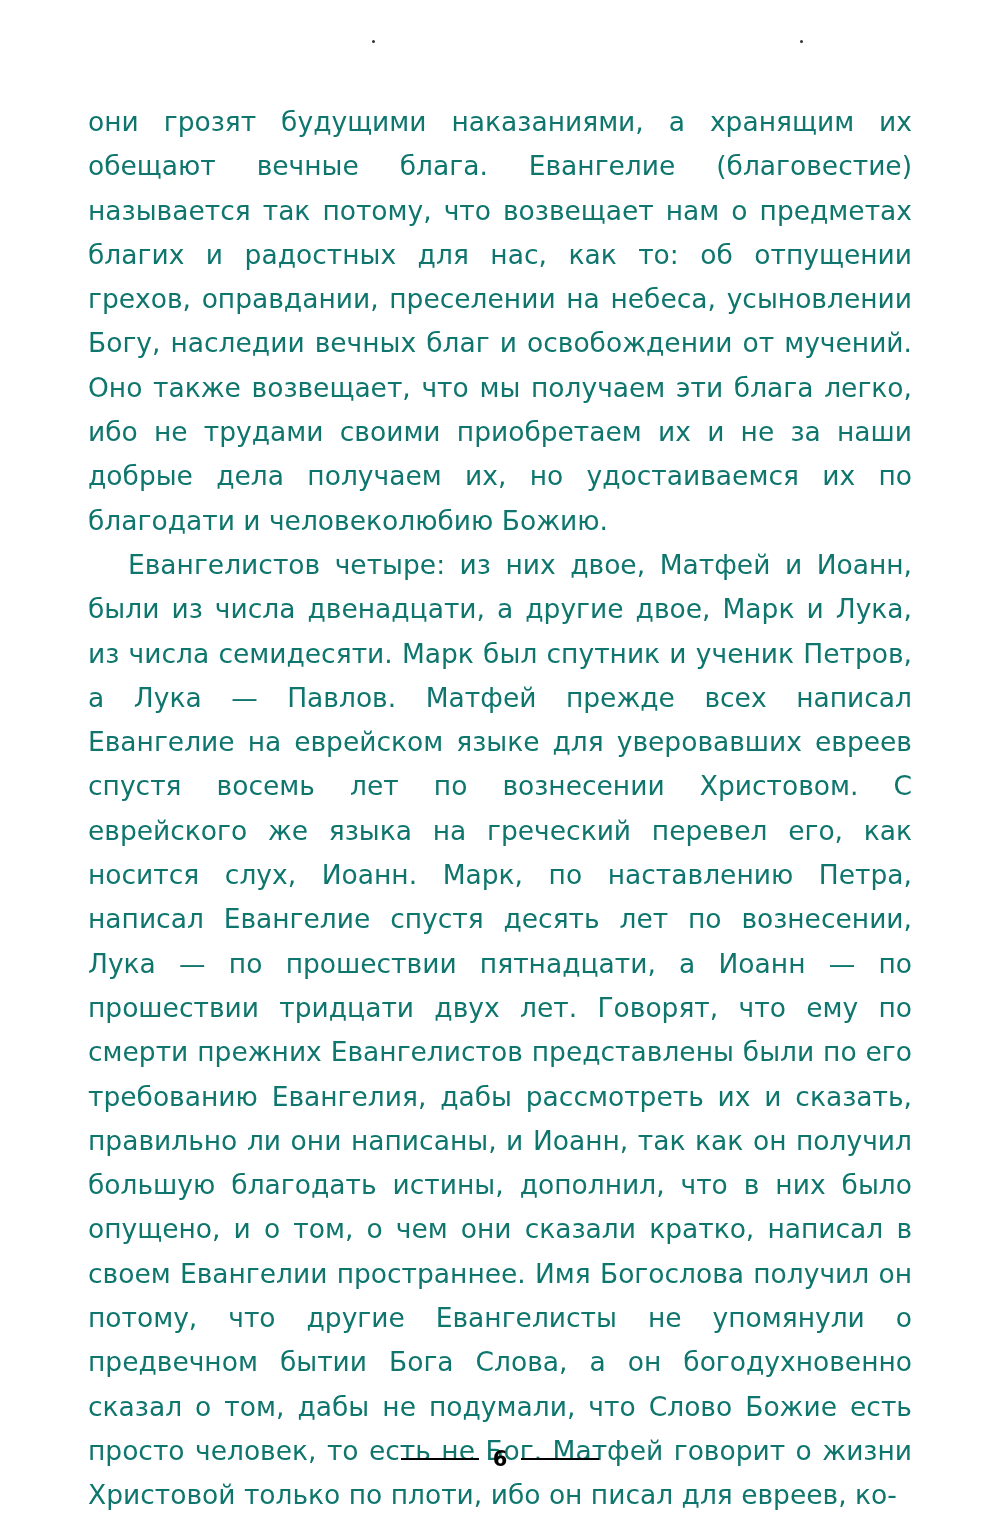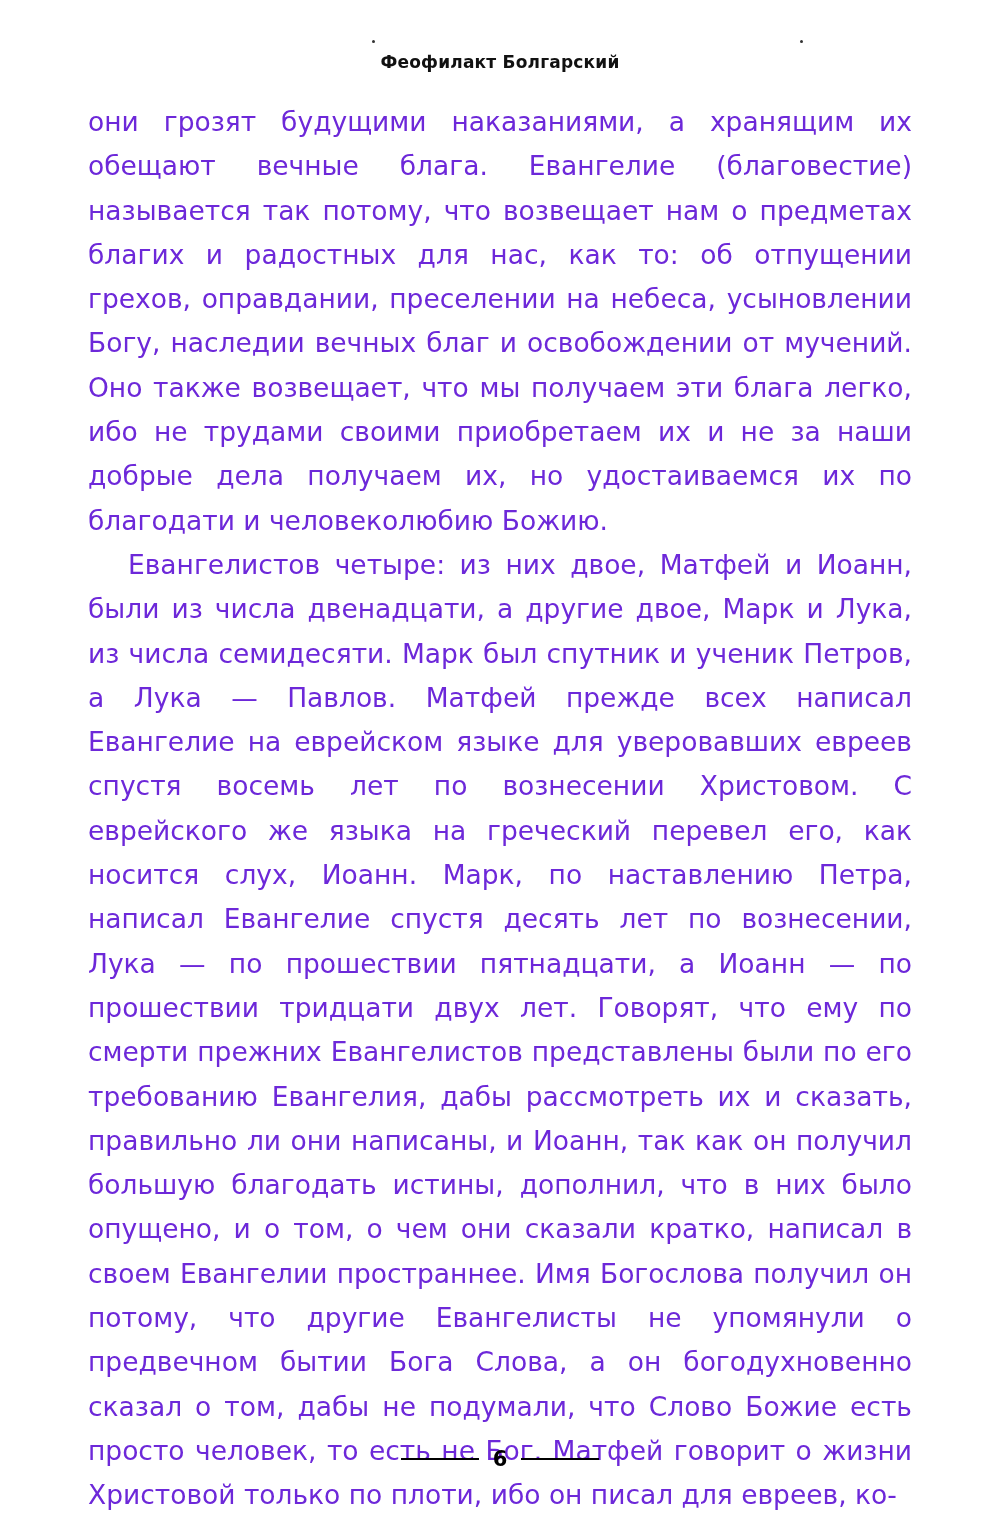--- a/index.html
+++ b/index.html
@@ -46,21 +46,21 @@
     border-radius: 50%;
   }
   .body-text {
     position: absolute;
     top: 100px;
     left: 88px;
     width: 824px;
     font-family: "DejaVu Sans", sans-serif;
     font-size: 26.5px;
     line-height: 44.3px;
-    color: #6d28d9;
+    color: #0f766e;
     text-align: justify;
     text-justify: inter-word;
   }
   .body-text p {
     margin: 0;
   }
   .body-text p.indent {
     text-indent: 40px;
   }
   .footer {
@@ -86,21 +86,20 @@
   }
 </style>
 </head>
 <body>
 
 <div class="page">
 
   <span class="dot-left"></span>
   <span class="dot-right"></span>
 
-  <div class="running-head">Феофилакт Болгарский</div>
 
   <div class="body-text">
     <p>они грозят будущими наказаниями, а хранящим их обещают вечные блага. Евангелие (благовестие) называется так потому, что возвещает нам о предметах благих и радостных для нас, как то: об отпущении грехов, оправдании, преселении на небеса, усыновлении Богу, наследии вечных благ и освобождении от мучений. Оно также возвещает, что мы получаем эти блага легко, ибо не трудами своими приобретаем их и не за наши добрые дела получаем их, но удостаиваемся их по благодати и человеколюбию Божию.</p>
     <p class="indent">Евангелистов четыре: из них двое, Матфей и Иоанн, были из числа двенадцати, а другие двое, Марк и Лука, из числа семидесяти. Марк был спутник и ученик Петров, а Лука — Павлов. Матфей прежде всех написал Евангелие на еврейском языке для уверовавших евреев спустя восемь лет по вознесении Христовом. С еврейского же языка на греческий перевел его, как носится слух, Иоанн. Марк, по наставлению Петра, написал Евангелие спустя десять лет по вознесении, Лука — по прошествии пятнадцати, а Иоанн — по прошествии тридцати двух лет. Говорят, что ему по смерти прежних Евангелистов представлены были по его требованию Евангелия, дабы рассмотреть их и сказать, правильно ли они написаны, и Иоанн, так как он получил большую благодать истины, дополнил, что в них было опущено, и о том, о чем они сказали кратко, написал в своем Евангелии пространнее. Имя Богослова получил он потому, что другие Евангелисты не упомянули о предвечном бытии Бога Слова, а он богодухновенно сказал о том, дабы не подумали, что Слово Божие есть просто человек, то есть не Бог. Матфей говорит о жизни Христовой только по плоти, ибо он писал для евреев, ко-</p>
   </div>
 
   <div class="footer">
     <span class="rule"></span>
     <span class="pageno">6</span>
     <span class="rule"></span>

